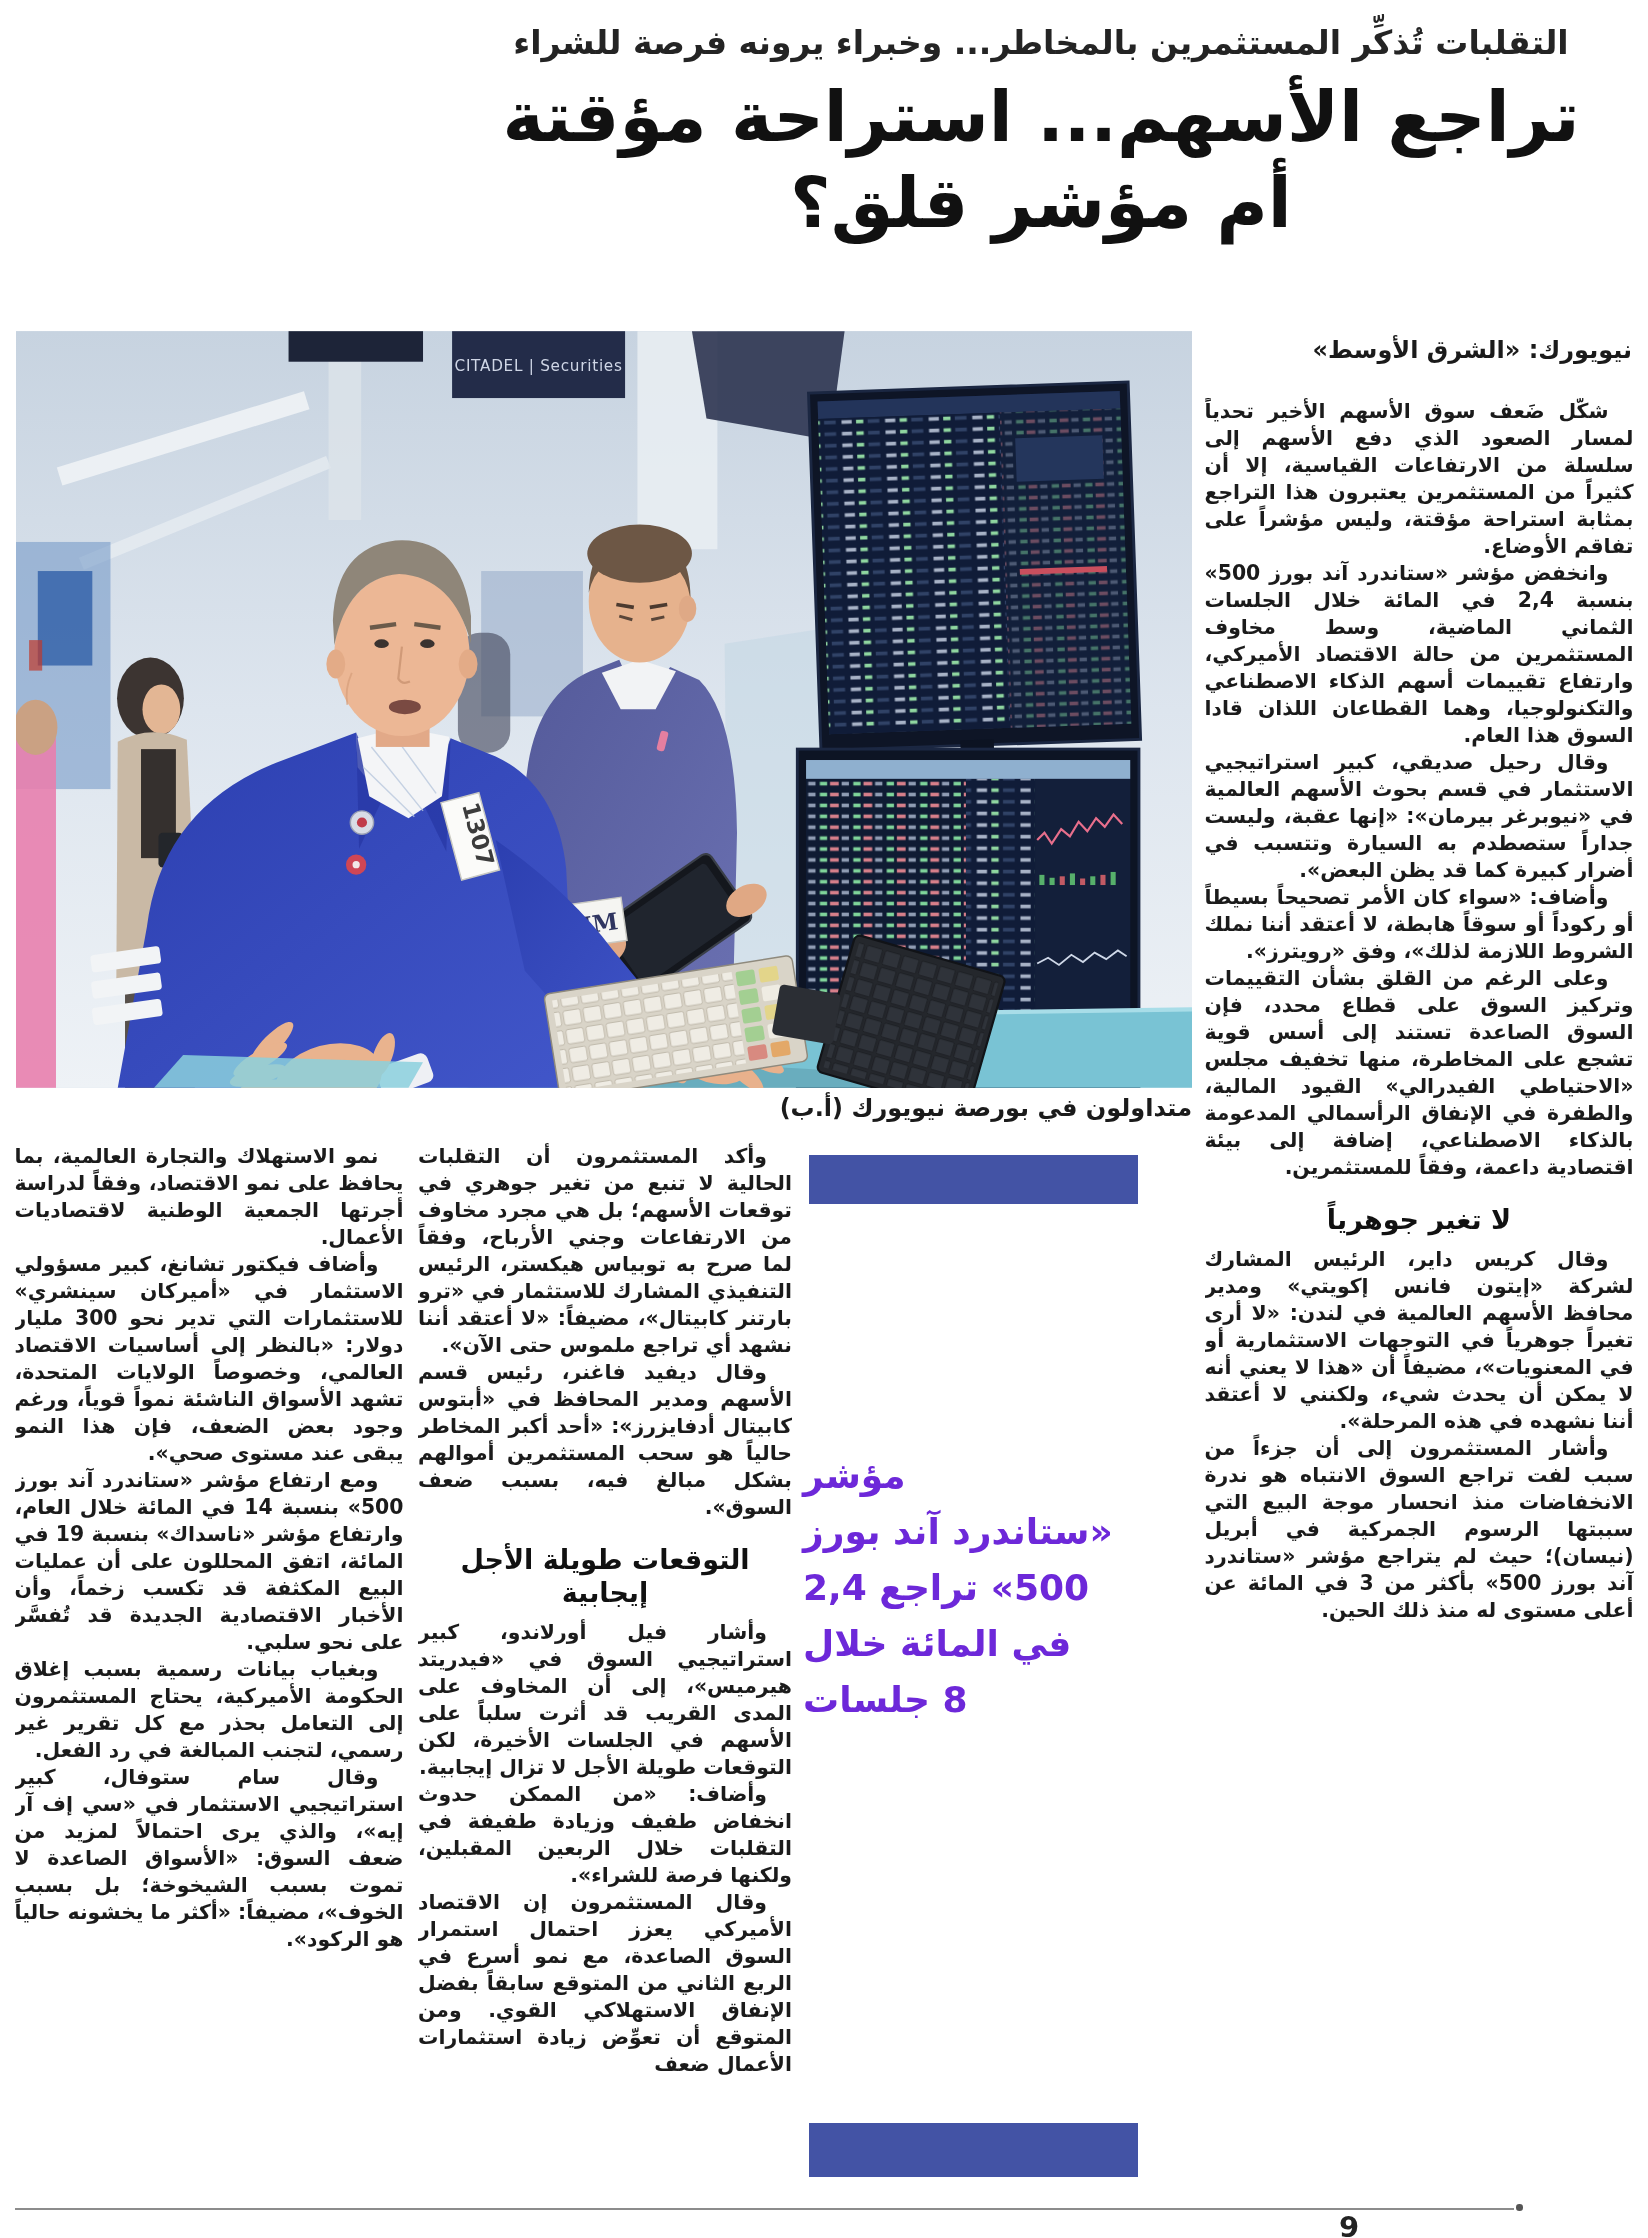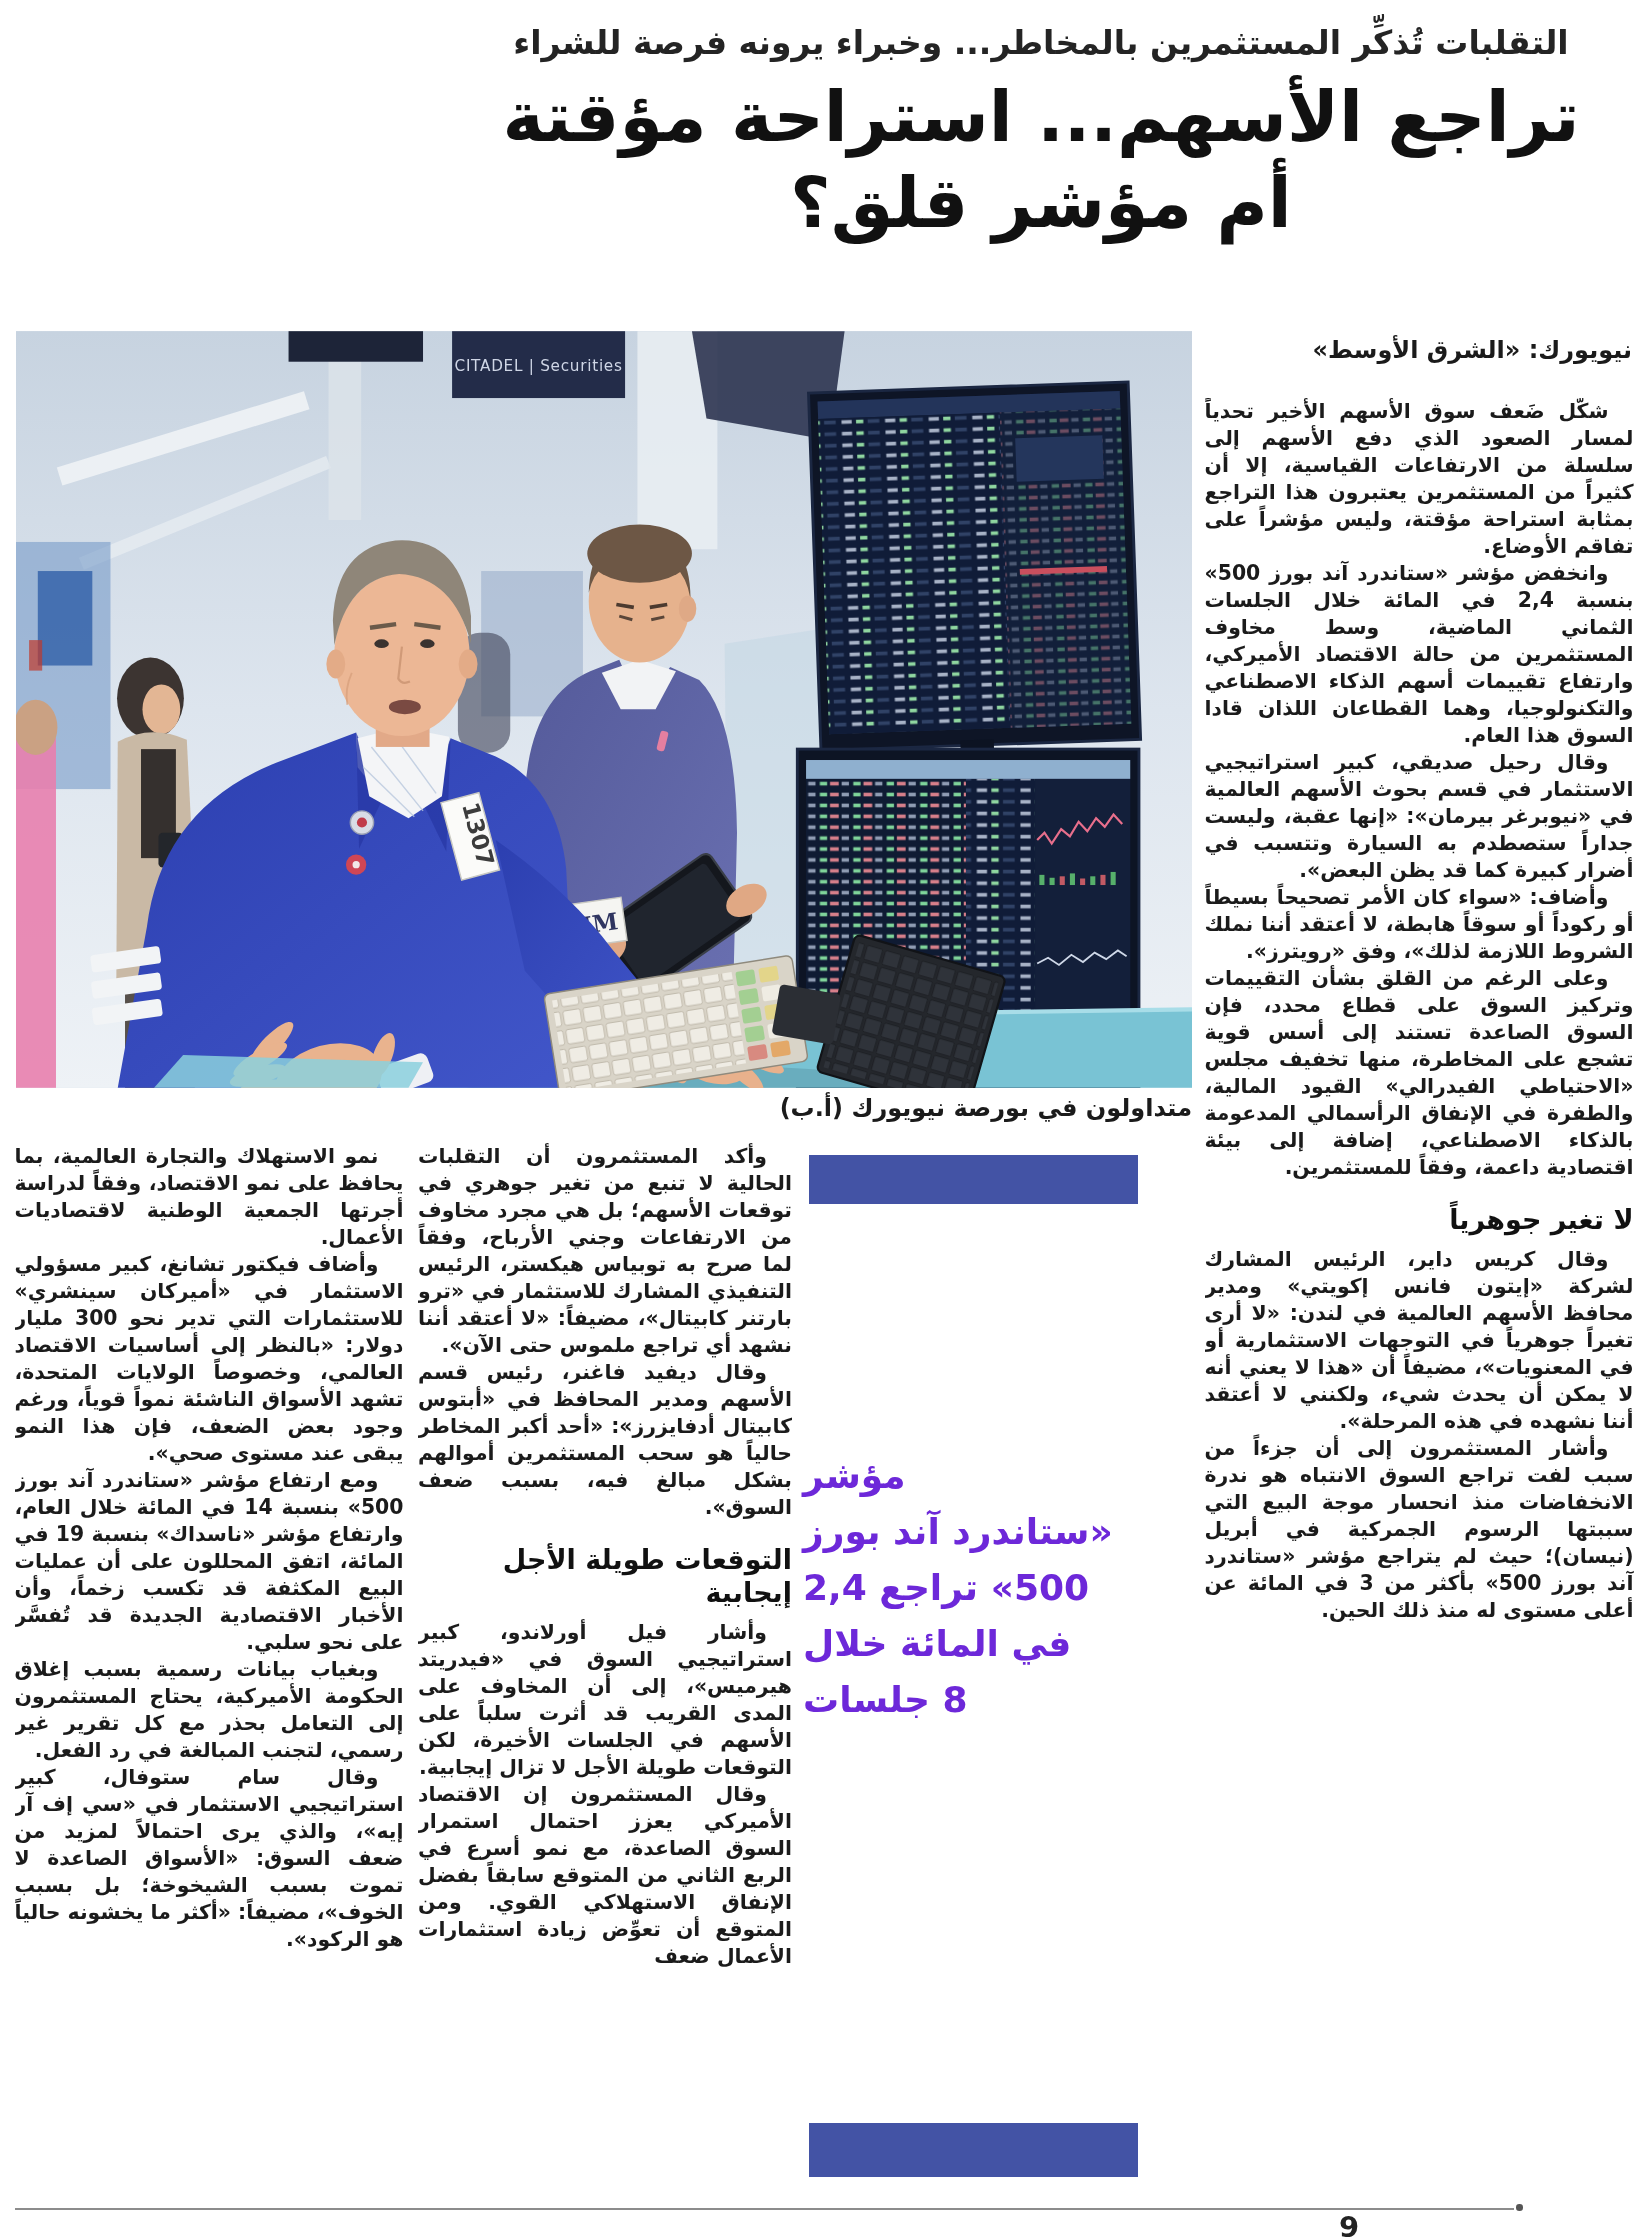--- a/index.html
+++ b/index.html
@@ -10,21 +10,21 @@
   }
   .ar{direction:rtl;font-weight:bold;color:#1b1b1b;}
   .head-wrap{position:absolute;top:20.4px;right:19px;width:1176px;text-align:center;}
   .kicker{font-size:33px;line-height:45px;color:#242424;}
   .headline{font-size:70px;line-height:86px;margin-top:8.7px;color:#111;}
   .byline{position:absolute;top:334px;right:16px;width:427px;text-align:right;font-size:24px;line-height:32px;}
   .photo-frame{position:absolute;left:16px;top:331px;width:1176px;height:757px;background:#dfe6ee;overflow:hidden;}
   .caption{position:absolute;top:1093px;left:16px;width:1176px;text-align:right;font-size:24px;line-height:30.5px;}
   .col{position:absolute;font-size:20.4px;line-height:27px;text-align:justify;overflow:hidden;}
   .col p{margin:0;text-indent:25px;}
-  .col .subhead{font-size:27px;line-height:33px;text-align:right;text-indent:0;margin:22px 0 10.2px 0;color:#111;}
+  .col .subhead{font-size:27px;line-height:33px;text-align:center;text-indent:0;margin:22px 0 10.2px 0;color:#111;}
   .col-main{top:398px;right:14.5px;width:429px;height:1782px;}
   .col-mid{top:1143px;left:418px;width:374px;height:1045px;}
   .col-left{top:1143px;left:14.5px;width:389px;height:1045px;}
   .quote-wrap{position:absolute;left:803px;top:1143px;width:389px;height:1045px;}
   .quote-bar{position:absolute;left:5.8px;width:329px;background:var(--accent);}
   .bar-top{top:11.6px;height:49px;}
   .bar-bottom{top:980px;height:54px;}
   .quote-text{position:absolute;top:305px;left:0;right:0;text-align:left;font-size:36px;line-height:56px;color:#6d28d9;}
   .footer-rule{position:absolute;left:14.5px;top:2208px;width:1499px;height:2.2px;background:#8c8c8c;}
   .footer-dot{position:absolute;left:1516px;top:2204px;width:6.5px;height:6.5px;border-radius:50%;background:#555;}
@@ -274,20 +274,21 @@
   <div class="subhead">لا تغير جوهرياً</div>
   <p>وقال كريس داير، الرئيس المشارك لشركة «إيتون فانس إكويتي» ومدير محافظ الأسهم العالمية في لندن: «لا أرى تغيراً جوهرياً في التوجهات الاستثمارية أو في المعنويات»، مضيفاً أن «هذا لا يعني أنه لا يمكن أن يحدث شيء، ولكنني لا أعتقد أننا نشهده في هذه المرحلة».</p>
   <p>وأشار المستثمرون إلى أن جزءاً من سبب لفت تراجع السوق الانتباه هو ندرة الانخفاضات منذ انحسار موجة البيع التي سببتها الرسوم الجمركية في أبريل (نيسان)؛ حيث لم يتراجع مؤشر «ستاندرد آند بورز 500» بأكثر من 3 في المائة عن أعلى مستوى له منذ ذلك الحين.</p>
 </div>
 
 <div class="col col-mid ar">
   <p>وأكد المستثمرون أن التقلبات الحالية لا تنبع من تغير جوهري في توقعات الأسهم؛ بل هي مجرد مخاوف من الارتفاعات وجني الأرباح، وفقاً لما صرح به توبياس هيكستر، الرئيس التنفيذي المشارك للاستثمار في «ترو بارتنر كابيتال»، مضيفاً: «لا أعتقد أننا نشهد أي تراجع ملموس حتى الآن».</p>
   <p>وقال ديفيد فاغنر، رئيس قسم الأسهم ومدير المحافظ في «أبتوس كابيتال أدفايزرز»: «أحد أكبر المخاطر حالياً هو سحب المستثمرين أموالهم بشكل مبالغ فيه، بسبب ضعف السوق».</p>
   <div class="subhead">التوقعات طويلة الأجل إيجابية</div>
   <p>وأشار فيل أورلاندو، كبير استراتيجيي السوق في «فيدريتد هيرميس»، إلى أن المخاوف على المدى القريب قد أثرت سلباً على الأسهم في الجلسات الأخيرة، لكن التوقعات طويلة الأجل لا تزال إيجابية.</p>
+  <p>وأضاف: «من الممكن حدوث انخفاض طفيف وزيادة طفيفة في التقلبات خلال الربعين المقبلين، ولكنها فرصة للشراء».</p>
   <p>وقال المستثمرون إن الاقتصاد الأميركي يعزز احتمال استمرار السوق الصاعدة، مع نمو أسرع في الربع الثاني من المتوقع سابقاً بفضل الإنفاق الاستهلاكي القوي. ومن المتوقع أن تعوِّض زيادة استثمارات الأعمال ضعف</p>
 </div>
 
 <div class="col col-left ar">
   <p>نمو الاستهلاك والتجارة العالمية، بما يحافظ على نمو الاقتصاد، وفقاً لدراسة أجرتها الجمعية الوطنية لاقتصاديات الأعمال.</p>
   <p>وأضاف فيكتور تشانغ، كبير مسؤولي الاستثمار في «أميركان سينشري» للاستثمارات التي تدير نحو 300 مليار دولار: «بالنظر إلى أساسيات الاقتصاد العالمي، وخصوصاً الولايات المتحدة، تشهد الأسواق الناشئة نمواً قوياً، ورغم وجود بعض الضعف، فإن هذا النمو يبقى عند مستوى صحي».</p>
   <p>ومع ارتفاع مؤشر «ستاندرد آند بورز 500» بنسبة 14 في المائة خلال العام، وارتفاع مؤشر «ناسداك» بنسبة 19 في المائة، اتفق المحللون على أن عمليات البيع المكثفة قد تكسب زخماً، وأن الأخبار الاقتصادية الجديدة قد تُفسَّر على نحو سلبي.</p>
   <p>وبغياب بيانات رسمية بسبب إغلاق الحكومة الأميركية، يحتاج المستثمرون إلى التعامل بحذر مع كل تقرير غير رسمي، لتجنب المبالغة في رد الفعل.</p>
   <p>وقال سام ستوفال، كبير استراتيجيي الاستثمار في «سي إف آر إيه»، والذي يرى احتمالاً لمزيد من ضعف السوق: «الأسواق الصاعدة لا تموت بسبب الشيخوخة؛ بل بسبب الخوف»، مضيفاً: «أكثر ما يخشونه حالياً هو الركود».</p>
 </div>

